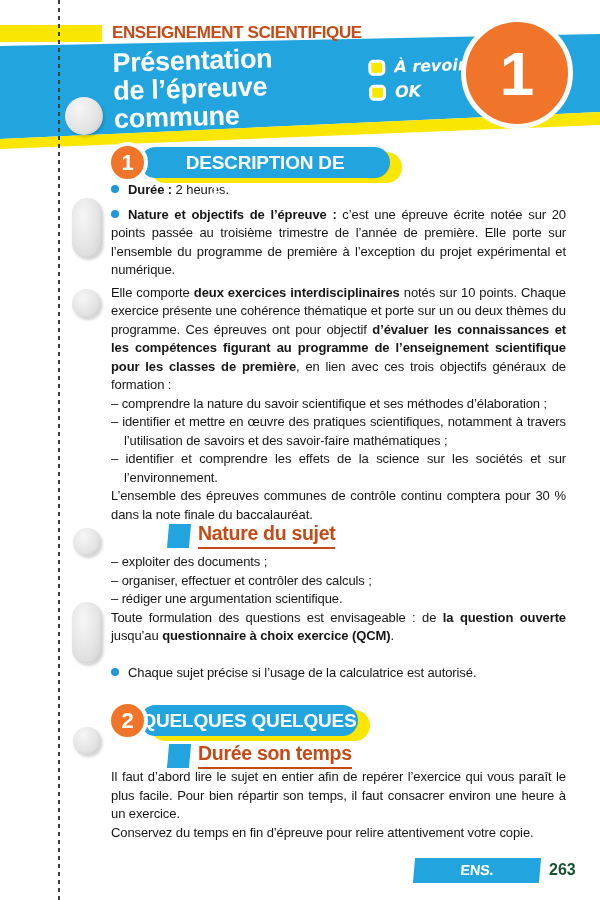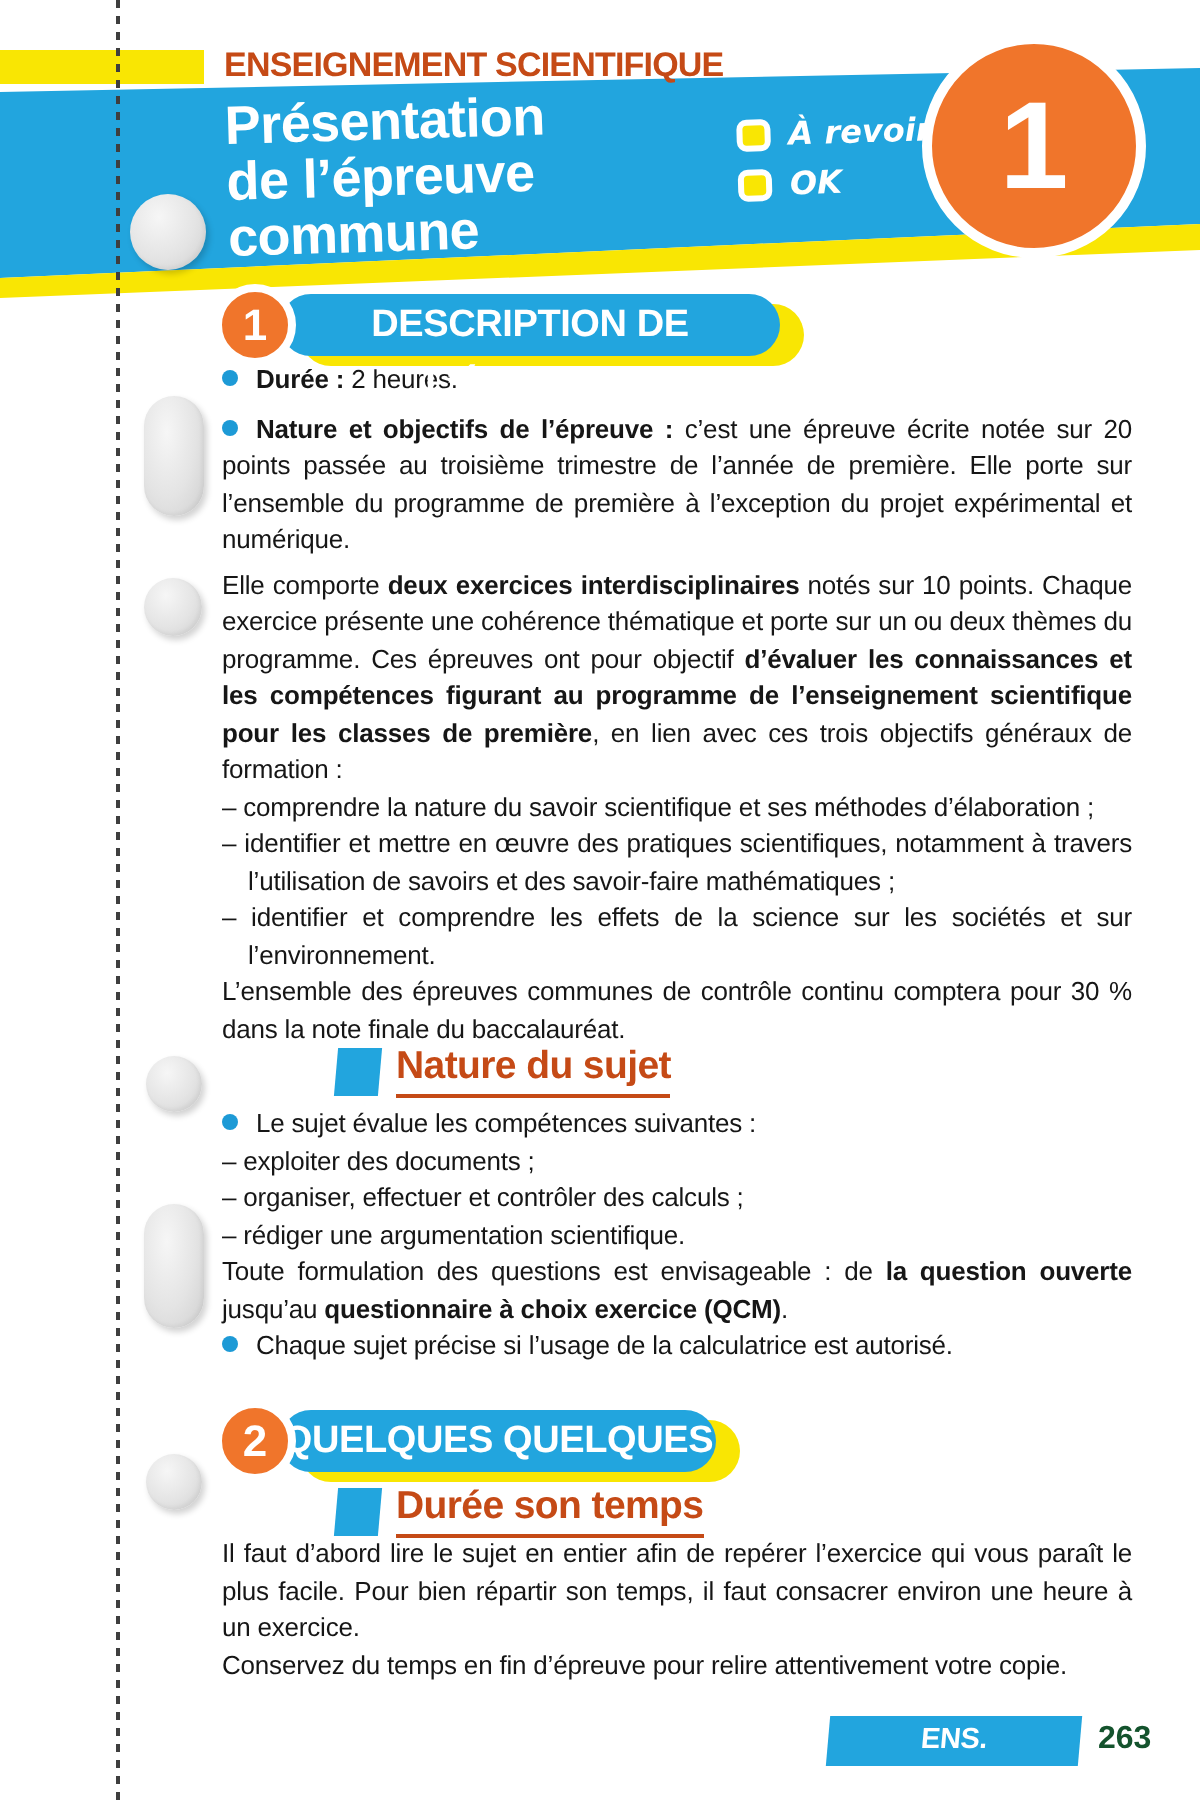--- a/index.html
+++ b/index.html
@@ -171,21 +171,20 @@
     <p class="hang">– identifier et mettre en œuvre des pratiques scientifiques, notamment à travers l’utilisation de savoirs et des savoir-faire mathématiques ;</p>
     <p class="hang">– identifier et comprendre les effets de la science sur les sociétés et sur l’environnement.</p>
     <p>L’ensemble des épreuves communes de contrôle continu comptera pour 30 % dans la note finale du baccalauréat.</p>
   </div>
 
   <div id="subhead-nature" class="subhead">
     <span class="sq"></span>
     <span class="t">Nature du sujet</span>
   </div>
   <div id="nature-body" class="txt">
-    <p><span class="bullet"></span><span>Le sujet évalue les compétences suivantes :</span></p>
     <p class="hang">– exploiter des documents ;</p>
     <p class="hang">– organiser, effectuer et contrôler des calculs ;</p>
     <p class="hang">– rédiger une argumentation scientifique.</p>
     <p><span>Toute formulation des questions est envisageable : de </span><span class="b">la question ouverte</span><span> jusqu’au </span><span class="b">questionnaire à choix exercice (QCM)</span><span>.</span></p>
   </div>
   <div id="p-calc" class="txt">
     <p><span class="bullet"></span><span>Chaque sujet précise si l’usage de la calculatrice est autorisé.</span></p>
   </div>
 
   <div id="sec2-banner" class="sec-banner">

